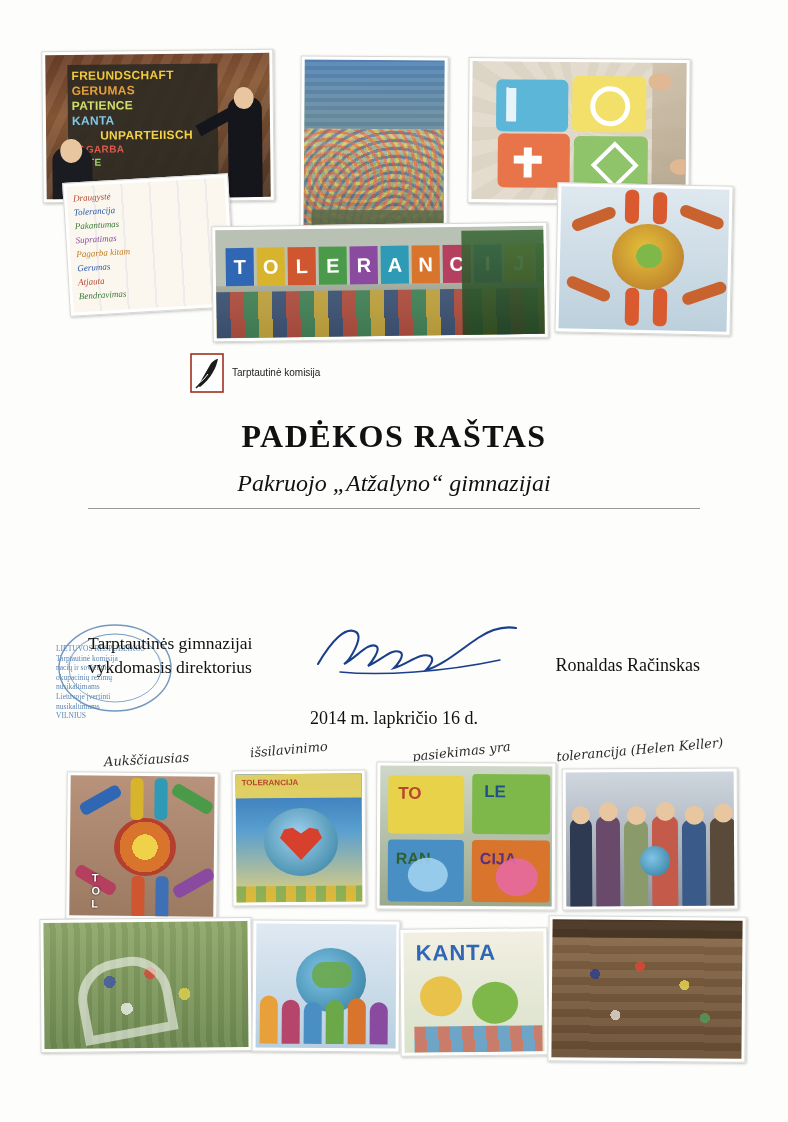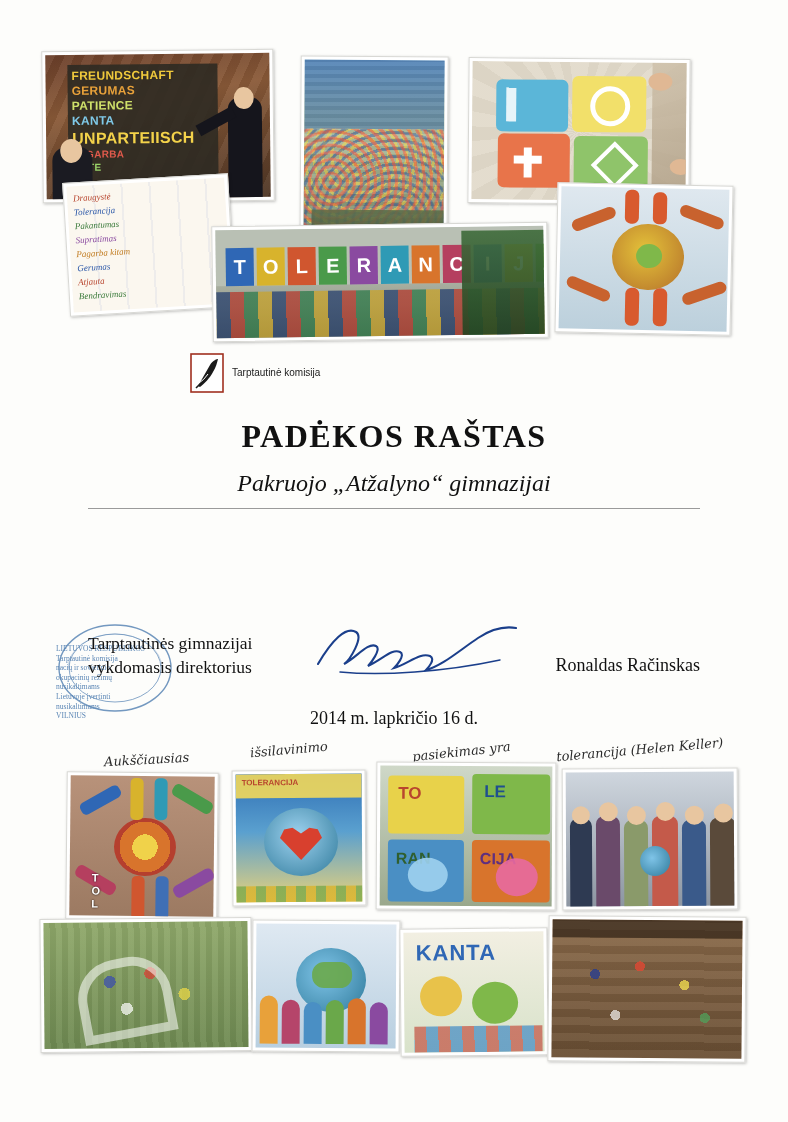--- a/index.html
+++ b/index.html
@@ -184,21 +184,21 @@
   <div class="photo" style="left:42px; top:50px; width:232px; height:152px; transform:rotate(-0.6deg);">
     <div class="inner" style="background:linear-gradient(170deg,#6b3f2a 0%,#8a5a38 35%,#4d3524 100%);">
       <div class="bar" style="left:0;top:0;width:100%;height:100%;background:
         repeating-linear-gradient(115deg, rgba(255,255,255,0.05) 0 9px, rgba(0,0,0,0.06) 9px 18px);"></div>
       <div class="bar" style="left:22px;top:10px;width:150px;height:118px;background:#2e2a22;opacity:.9;"></div>
       <div style="position:absolute;left:26px;top:14px;width:142px;color:#f3d24a;font-family:'Liberation Sans',sans-serif;font-size:12px;font-weight:bold;line-height:1.25;letter-spacing:.3px;">
         <div style="color:#f0c93c;">FREUNDSCHAFT</div>
         <div style="color:#e8a13a;">GERUMAS</div>
         <div style="color:#cfe06a;">PATIENCE</div>
         <div style="color:#7fc9e8;">KANTA</div>
-        <div style="color:#f3d24a;font-size:16px;">UNPARTEIISCH</div>
+        <div style="color:#f3d24a;font-size:12px;margin-left:28px;">UNPARTEIISCH</div>
         <div style="color:#e05a4c;font-size:10px;">PAGARBA</div>
         <div style="color:#9ad36a;font-size:10px;">GŪTE</div>
       </div>
       <div class="bar" style="left:6px;top:92px;width:40px;height:58px;background:#1b1b22;border-radius:14px 14px 0 0;"></div>
       <div class="blob" style="left:14px;top:84px;width:22px;height:24px;background:#e8c6a0;"></div>
       <div class="bar" style="left:182px;top:44px;width:34px;height:104px;background:#15151c;border-radius:12px 12px 0 0;"></div>
       <div class="blob" style="left:188px;top:34px;width:20px;height:22px;background:#e8c6a0;"></div>
       <div class="bar" style="left:150px;top:62px;width:40px;height:12px;background:#15151c;transform:rotate(-28deg);"></div>
     </div>
   </div>

